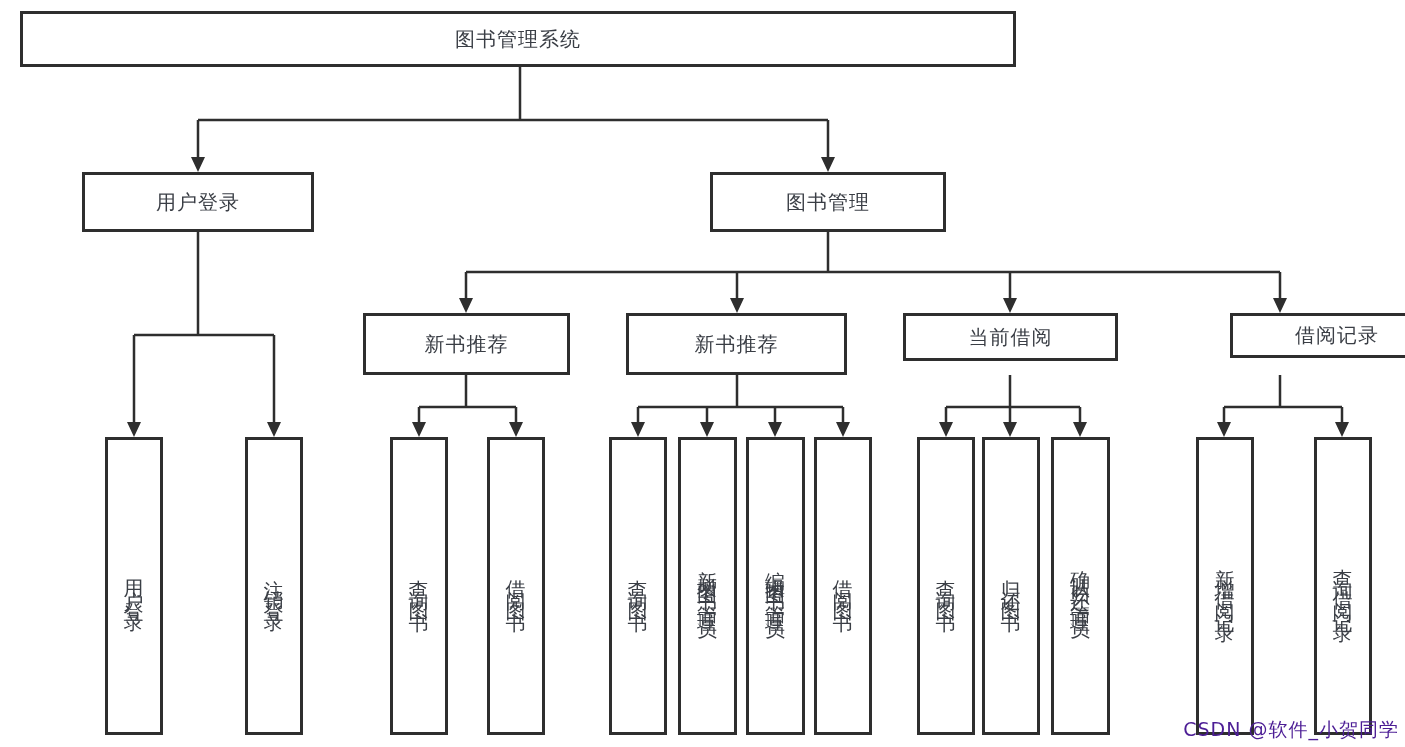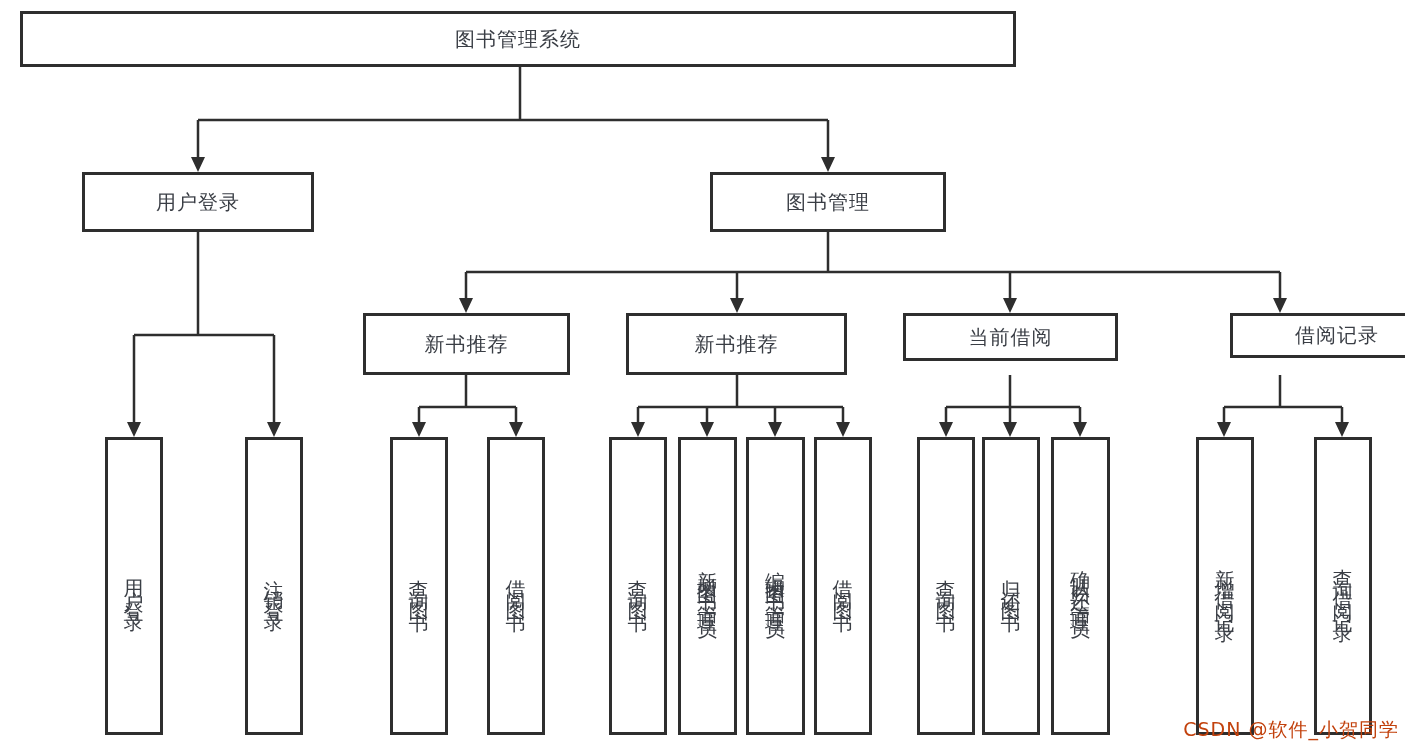--- a/index.html
+++ b/index.html
@@ -15,21 +15,21 @@
   .box.v .vtext{
     writing-mode:vertical-rl;text-orientation:mixed;
     font-size:20px;letter-spacing:11px;color:#3a3e45;line-height:1;
   }
   .box.v.tight .vtext{letter-spacing:7px;}
   .wires{position:absolute;left:0;top:0;z-index:1;}
   .wires path{stroke:#2e2e2e;stroke-width:2.5;fill:none;}
   .wires path.tri{fill:#2e2e2e;stroke:none;}
   .watermark{
     position:absolute;right:6px;bottom:4px;z-index:6;
-    font-size:19px;color:#c2410c;letter-spacing:1px;white-space:nowrap;
+    font-size:19px;color:#4c1d95;letter-spacing:1px;white-space:nowrap;
   }
 </style>
 </head>
 <body>
 
 <div class="stage">
 
   <svg class="wires" width="1405" height="747" viewBox="0 0 1405 747">
 
     <g>

